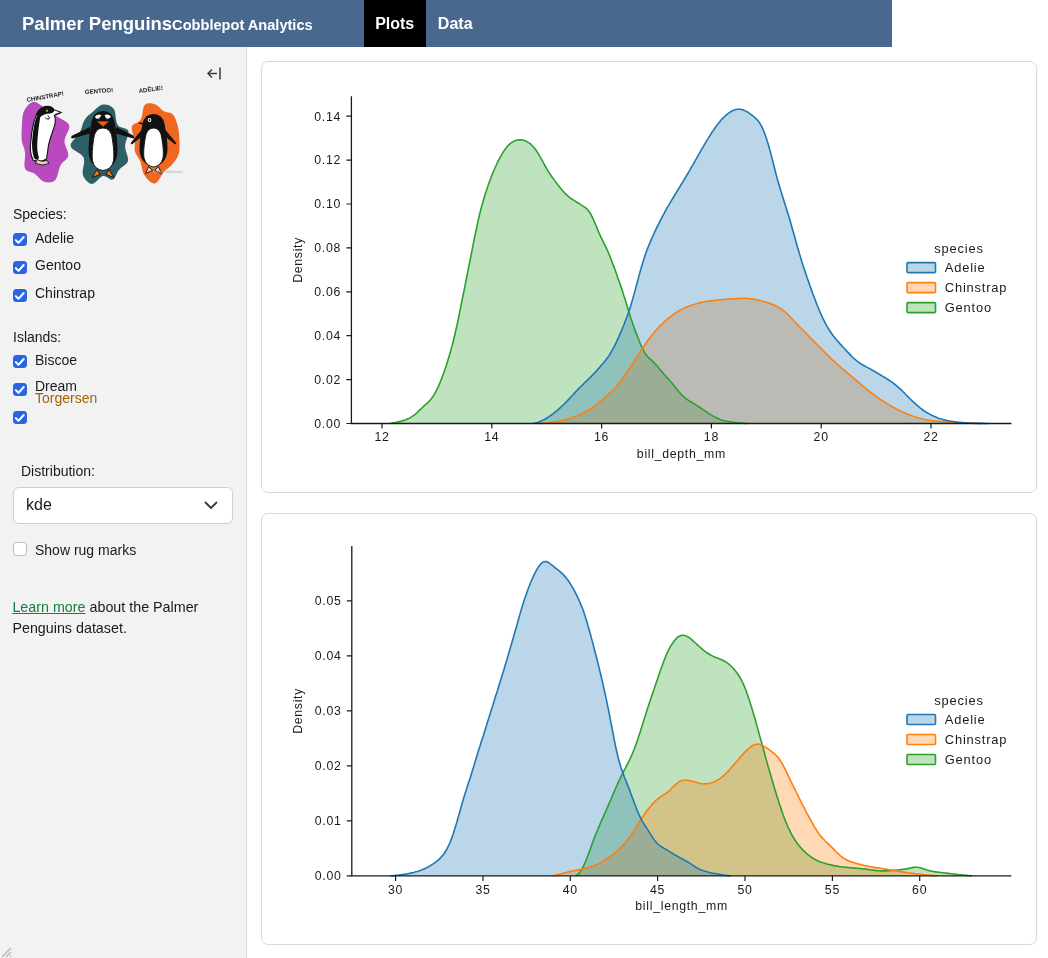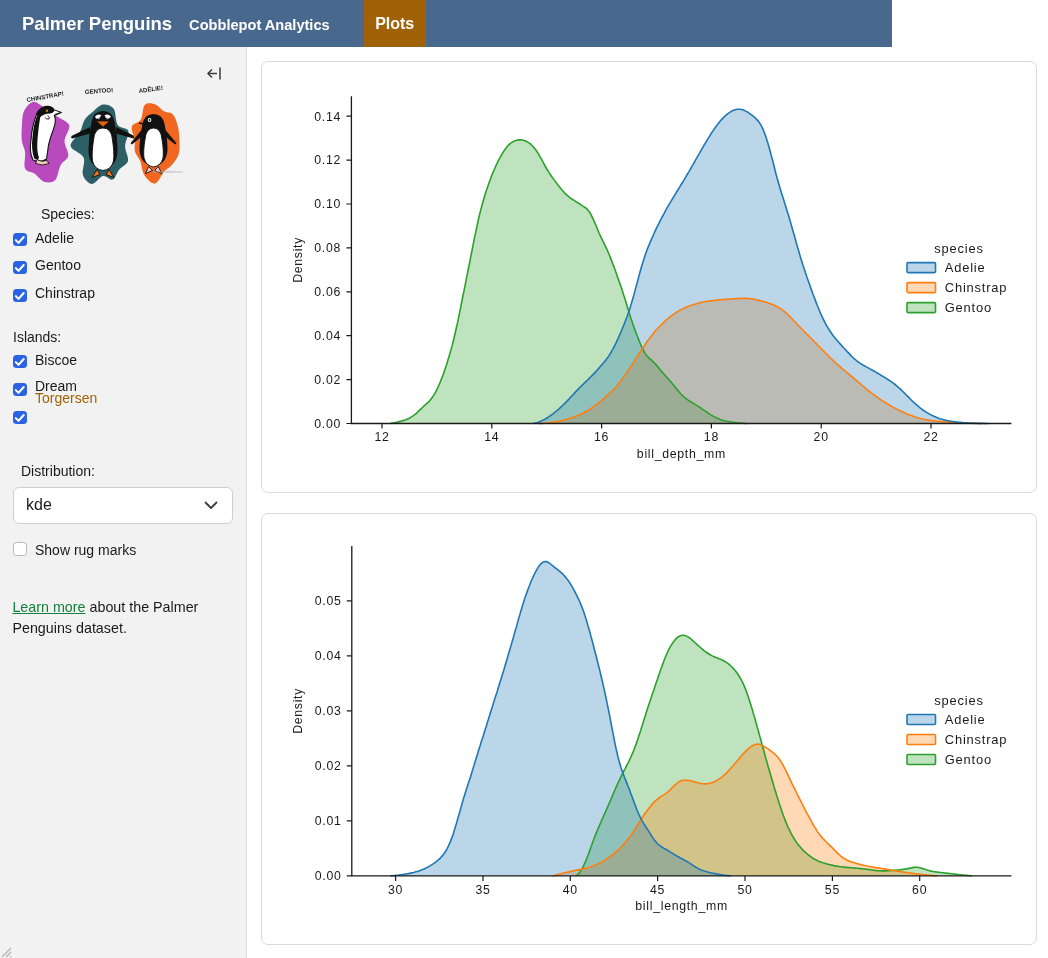--- a/index.html
+++ b/index.html
@@ -1,31 +1,31 @@
 <!DOCTYPE html>
 <html><head><meta charset="utf-8"><title>Palmer Penguins</title><style>
 * { margin:0; padding:0; box-sizing:border-box; }
 body { font-family:"Liberation Sans",sans-serif; width:1048px; height:958px; overflow:hidden; background:#fff; position:relative; }
 .hdr { position:absolute; left:0; top:0; width:892px; height:47px; background:#49688d; }
 .brand { position:absolute; left:22px; top:0; height:47px; display:flex; align-items:center; color:#fff; }
 .brand b { font-size:18.5px; font-weight:700; }
-.brand span { font-size:14.6px; font-weight:600; margin-left:17px; position:relative; top:1.5px; }
+.brand span { font-size:14.6px; font-weight:600; margin-left:0; position:relative; top:1.5px; }
 .tab { position:absolute; top:0; height:47px; display:flex; align-items:center; color:#fff; font-size:16px; font-weight:600; }
 .sb { position:absolute; left:0; top:47px; width:247px; height:911px; background:#f2f2f2; border-right:1px solid #dcdcdc; }
 .lbl { position:absolute; font-size:14px; color:#1a1a1a; }
 .card { position:absolute; left:261px; width:776px; height:432px; background:#fff; border:1px solid #d9d9d9; border-radius:7px; overflow:hidden; }
 </style></head>
 <body>
 <div class="hdr">
   <div class="brand">
       <b>Palmer Penguins</b>
       <span>Cobblepot Analytics</span>
     </div>
-  <div class="tab" style="left:363.7px;width:62px;background:#a16207;justify-content:center;">Plots</div>
-  <div class="tab" style="left:424.7px;width:61px;justify-content:center;margin-top:34px;">Data</div>
+  <div class="tab" style="left:363.7px;width:62px;background:#000000;justify-content:center;">Plots</div>
+  <div class="tab" style="left:424.7px;width:61px;justify-content:center;">Data</div>
 </div>
 <div class="sb">
   <svg width="17" height="17" viewBox="0 0 17 17" style="position:absolute;left:205.5px;top:18px">
       <g stroke="#3a3a3a" stroke-width="1.5" fill="none">
         <line x1="14" y1="2.5" x2="14" y2="14.5"></line>
         <line x1="2" y1="8.5" x2="11" y2="8.5"></line>
         <path d="M6 4.5 L2 8.5 L6 12.5"></path>
       </g>
     </svg>
   <svg width="184" height="102" viewBox="0 0 184 102" style="position:absolute;left:2px;top:37px">
@@ -67,21 +67,21 @@
 <path d="M167 47 L177 59 Q179 62 176 61 L166 53 Z" fill="#111"></path>
 <path d="M155 45 Q162.5 45 163.5 56.5 Q165.5 68 164.5 75 Q162.5 83 155 84 Q147.5 83 145.5 75 Q144.5 68 146.5 56.5 Q147.5 45 155 45 Z" fill="#fff" stroke="#111" stroke-width="0.9"></path>
 <circle cx="151" cy="37" r="1.9" fill="#fff"></circle>
         <circle cx="151" cy="37" r="0.9" fill="#111"></circle>
 <path d="M140.5 40 L147.5 41.2" stroke="#111" stroke-width="1.5"></path>
 <path d="M150 83.5 L147 90.5 L154 87.5 Z" fill="#f3c9c2" stroke="#111" stroke-width="0.9"></path>
 <path d="M160 83.5 L163 90.5 L156 87.5 Z" fill="#f3c9c2" stroke="#111" stroke-width="0.9"></path>
 </g>
 <text x="151" y="89" font-family="'Liberation Sans',sans-serif" font-size="3.2" fill="#a8a8a8">Artwork: allison horst</text>
 </svg>
-  <div class="lbl" style="left:13px;top:159px;margin-left:28px;">Species:</div>
+  <div class="lbl" style="left:13px;top:159px;">Species:</div>
   <div style="position:absolute;left:13px;top:185.7px;width:13.5px;height:13.5px;border-radius:3.5px;background:#2b63e5;">
 <svg width="13.5" height="13.5" viewBox="0 0 14 14">
         <path d="M2.9 7.4 L5.7 10.2 L11.1 4.2" fill="none" stroke="#fff" stroke-width="2.1" stroke-linecap="round" stroke-linejoin="round"></path>
       </svg></div>
     <div style="position:absolute;left:35px;top:182.5px;font-size:14px;color:#1a1a1a;">Adelie</div>
   <div style="position:absolute;left:13px;top:213.6px;width:13.5px;height:13.5px;border-radius:3.5px;background:#2b63e5;">
 <svg width="13.5" height="13.5" viewBox="0 0 14 14">
         <path d="M2.9 7.4 L5.7 10.2 L11.1 4.2" fill="none" stroke="#fff" stroke-width="2.1" stroke-linecap="round" stroke-linejoin="round"></path>
       </svg></div>
     <div style="position:absolute;left:35px;top:210.4px;font-size:14px;color:#1a1a1a;">Gentoo</div>

